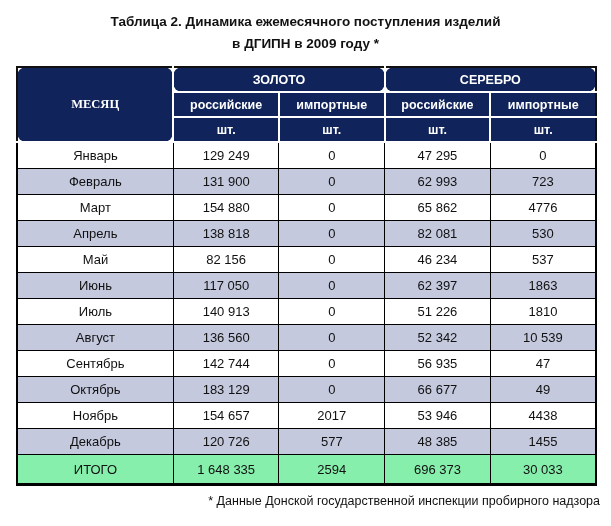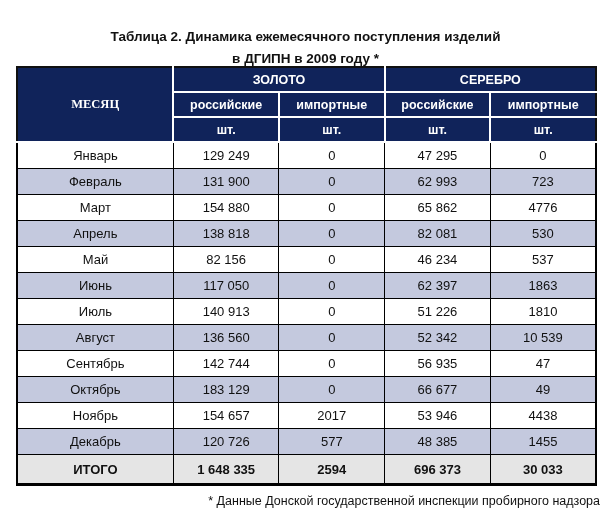--- a/index.html
+++ b/index.html
@@ -10,21 +10,21 @@
     color: #1a1a1a;
   }
   .page {
     position: relative;
     width: 611px;
     height: 526px;
     background: #ffffff;
     overflow: hidden;
   }
   .title {
-    padding-top: 26px;
+    padding-top: 11px;
     text-align: center;
     font-weight: bold;
     font-size: 13.5px;
     line-height: 1.6;
     color: #111111;
   }
   table.data-table {
     position: absolute;
     left: 16px;
     top: 66px;
@@ -37,42 +37,42 @@
     background: #10235a;
     color: #ffffff;
     font-weight: bold;
     font-size: 12.5px;
     text-align: center;
     vertical-align: middle;
     border: 2px solid #ffffff;
     height: 23px;
     padding: 0 2px;
   }
-  thead tr:first-child td { border-top: 2px solid #101010; }
+  thead tr:first-child td { border-top: 2px solid #101010; border-radius: 9px; }
   thead tr:first-child td:first-child { border-left: 2px solid #101010; font-family: Liberation Serif, serif; }
   thead td:last-child { border-right: 2px solid #101010; }
   
   tbody td {
     border: 1px solid #000000;
     font-size: 13px;
     text-align: center;
     vertical-align: middle;
     height: 25px;
     padding: 0 2px;
     background: #ffffff;
     color: #111111;
   }
   tbody td:first-child { border-left: 2px solid #000000; }
   tbody td:last-child { border-right: 2px solid #000000; }
   tbody tr:last-child td { border-bottom: 3px solid #000000; }
   tbody tr:nth-child(even) td { background: #c4c9de; }
   tbody tr.total-row td {
-    font-weight: bold;
+    font-weight: normal;
     height: 28px;
-    background: #e5e5e5;
+    background: #86efac;
   }
   .footnote {
     position: absolute;
     left: 19px;
     top: 494px;
     width: 581px;
     text-align: right;
     font-size: 12.5px;
     color: #111111;
   }

